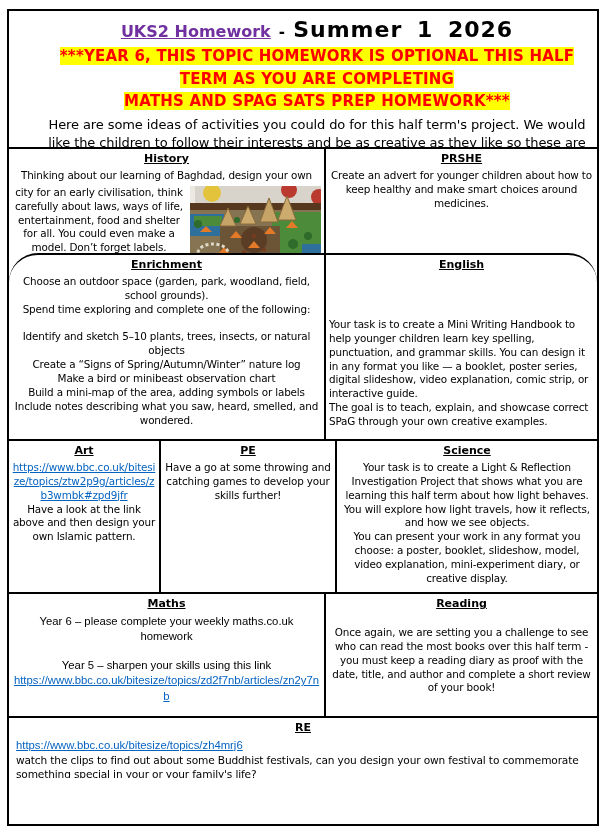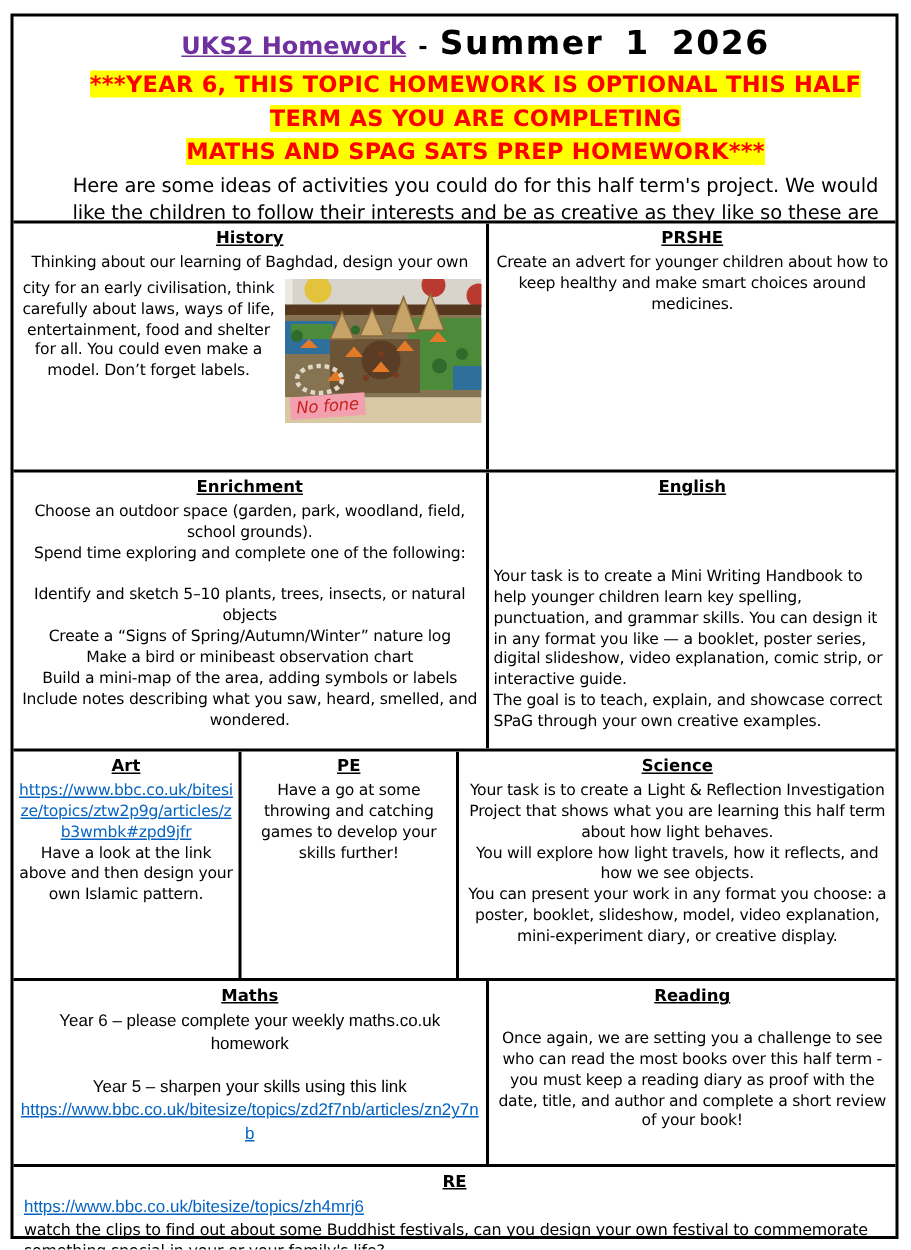--- a/index.html
+++ b/index.html
@@ -31,30 +31,30 @@
   .warning .hl {
     background: #FFFF00; color: #FF0000; white-space: pre-line;
     letter-spacing: 0.2px;
   }
   .intro { margin-top: 3px; font-size: 13px; line-height: 1.45; letter-spacing: -0.1px; }
   .due { margin-top: 4px; }
   .due-inner { font-weight: bold; font-size: 12px; text-decoration: underline; word-spacing: 2px; }
   .due-inner sup { font-size: 8px; vertical-align: super; }
   
   .row { display: flex; border-top: 2px solid #000; overflow: hidden; }
-  .r1 { height: 166px; } .r2 { height: 186px; } .r3 { height: 153px; }
+  .r1 { height: 106px; } .r2 { height: 186px; border-radius: 29px; } .r3 { height: 153px; }
   .r4 { height: 124px; } .r5 { height: 62px; }
   .cell {
     padding: 2px 3px; text-align: center; overflow: hidden;
     font-size: 10.4px; line-height: 1.34; letter-spacing: -0.15px;
   }
   .col-left  { width: 315px; }
   .col-right { flex: 1; border-left: 2px solid #000; }
   .col-art   { width: 150px; }
-  .col-pe    { width: 145px; border-left: 2px solid #000; }
+  .col-pe    { width: 176px; border-left: 2px solid #000; }
   .col-full  { width: 100%; }
   .ct { font-size: 11px; font-weight: bold; text-decoration: underline; margin: 1px 0 2px; letter-spacing: 0; }
   .multiline { white-space: pre-line; }
   .left { text-align: left; margin-top: 45px; }
   a.doc-link { color: #0563C1; text-decoration: underline; cursor: pointer; }
   .break-link { word-break: break-all; display: block; }
   .cal { font-family: "Liberation Sans", sans-serif; font-size: 11.3px; letter-spacing: 0; line-height: 1.35; }
   
   .hist-line1 { margin-top: 1px; }
   .hist-wrap { margin-top: 1px; }

